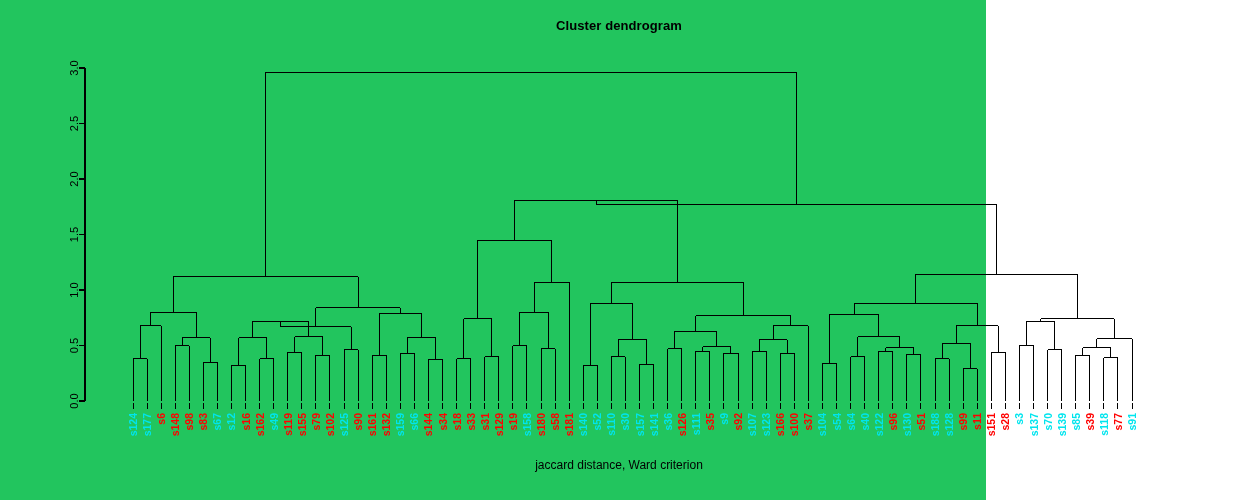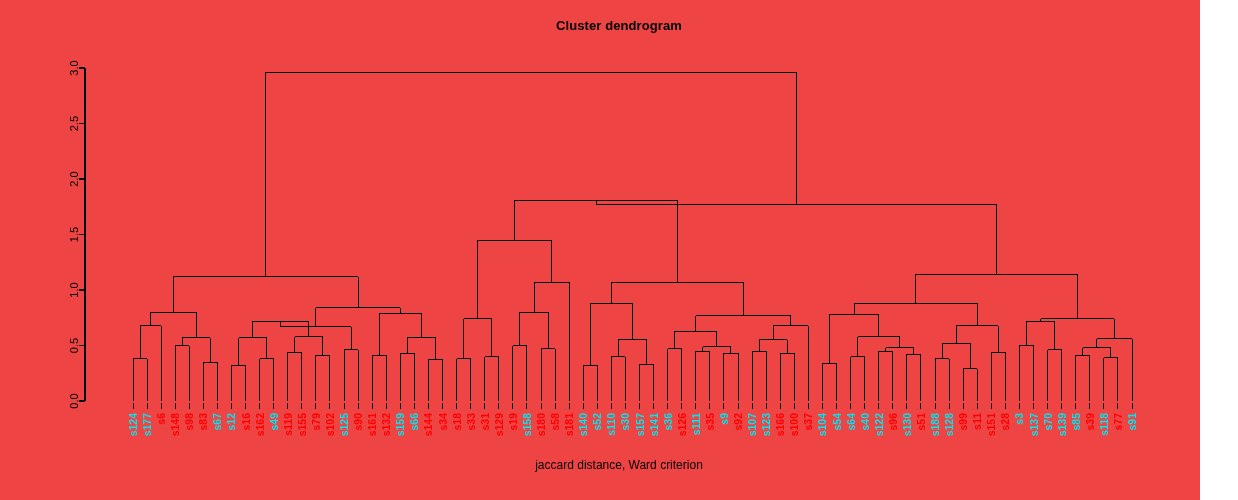--- a/index.html
+++ b/index.html
@@ -8,23 +8,23 @@
     background: #ffffff;
   }
   body {
     width: 1238px;
     height: 500px;
     font-family: "Liberation Sans", sans-serif;
     overflow: hidden;
   }
   #plot-root {
     position: relative;
-    width: 1200px;
+    width: 986px;
     height: 500px;
-    background: #ef4444;
+    background: #22c55e;
   }
   #chart-title {
     position: absolute;
     left: 0;
     top: 18px;
     width: 1238px;
     text-align: center;
     font-size: 13px;
     font-weight: bold;
     color: #000000;

